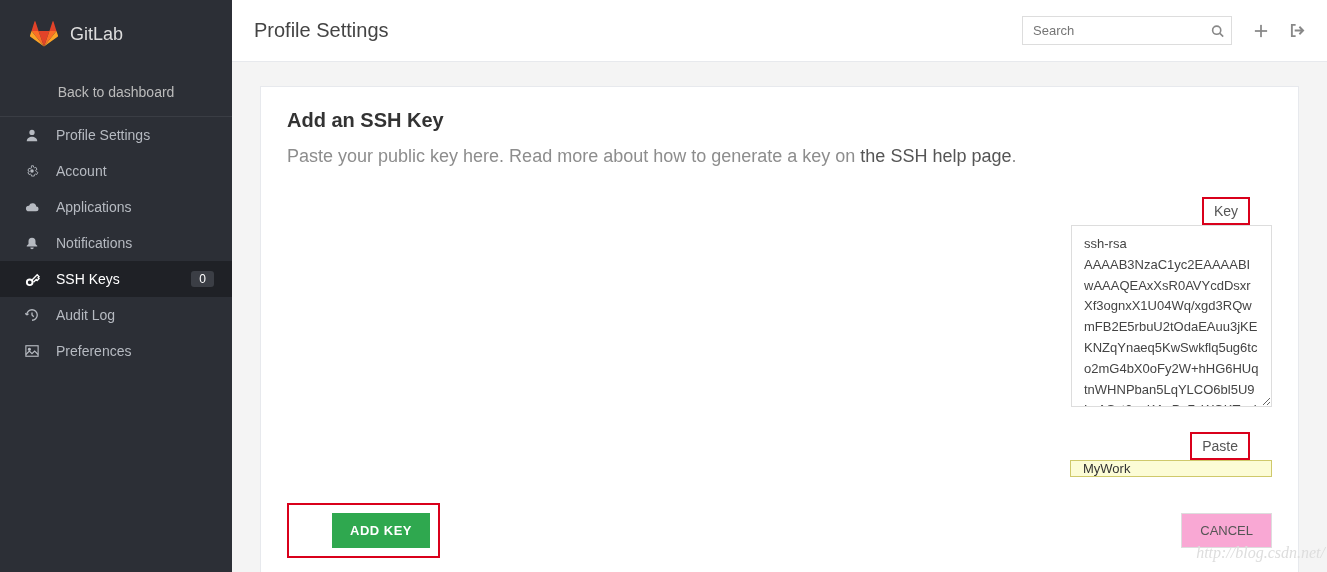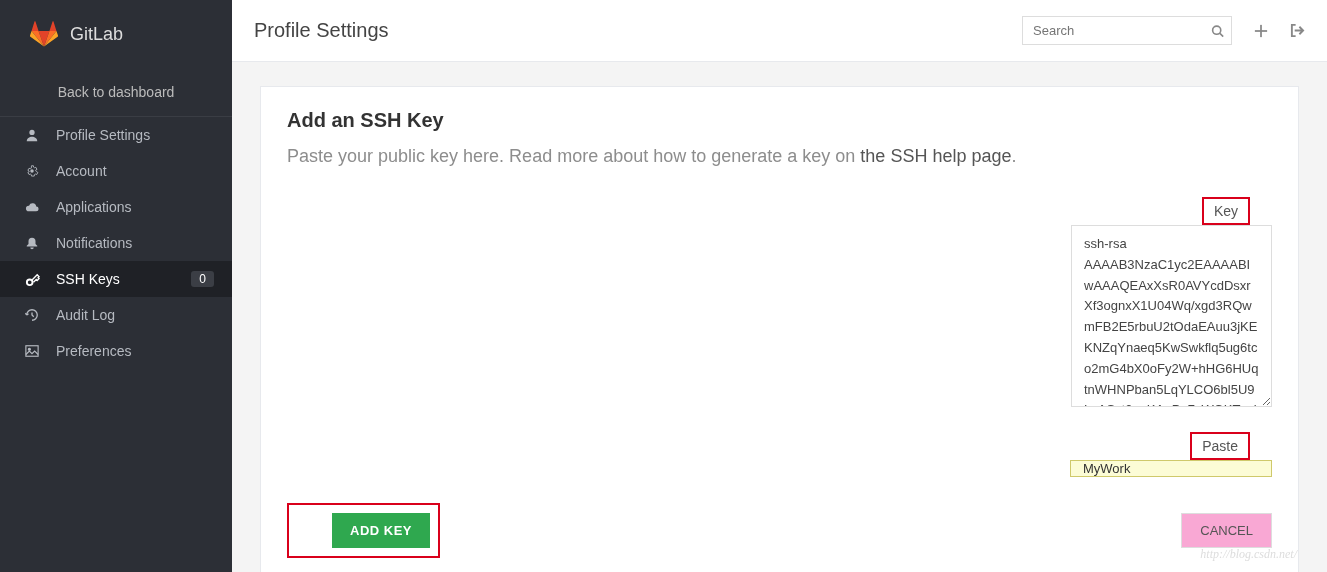--- a/index.html
+++ b/index.html
@@ -40,21 +40,21 @@
     .form-label { display: inline-block; border: 2px solid #d9001b; padding: 4px 10px; color: #555; font-size: 14px; }
     .form-field { flex: 1; }
     .key-textarea { width: 100%; height: 182px; border: 1px solid #ddd; padding: 8px 12px; font-size: 13px; line-height: 1.6; color: #444; resize: vertical; font-family: inherit; }
     .title-input { width: 100%; border: 1px solid #cfc96b; padding: 0 12px; font-size: 13px; background: #fcfcd6; color: #333; }
     
     .actions { display: flex; align-items: center; margin-top: 26px; }
     .btn-add-wrap { border: 2px solid #d9001b; padding: 8px; display: inline-block; }
     .btn-add { background: #2fa84f; color: #fff; border: none; padding: 10px 18px; font-size: 13px; font-weight: 600; letter-spacing: 0.5px; cursor: pointer; margin-left: 35px; }
     .btn-cancel { margin-left: auto; background: #f9a8d4; border: 1px solid #ddd; padding: 9px 18px; font-size: 13px; color: #555; cursor: pointer; }
     
-    .watermark { position: absolute; bottom: 10px; right: 30px; color: #ddd; font-style: italic; font-size: 12px; font-family: serif; }
+    .watermark { position: absolute; bottom: 10px; right: 2px; color: #ddd; font-style: italic; font-size: 16px; font-family: serif; }
     
     svg { display:block; }
   </style>
 </head>
 <body>
 
 <div class="app">
   <aside class="sidebar">
     <div class="brand">
       <span class="brand-logo">

